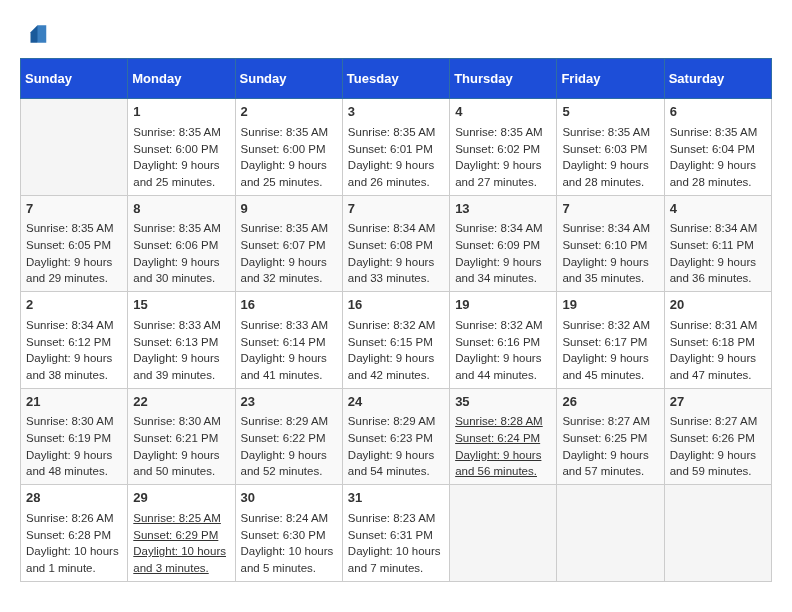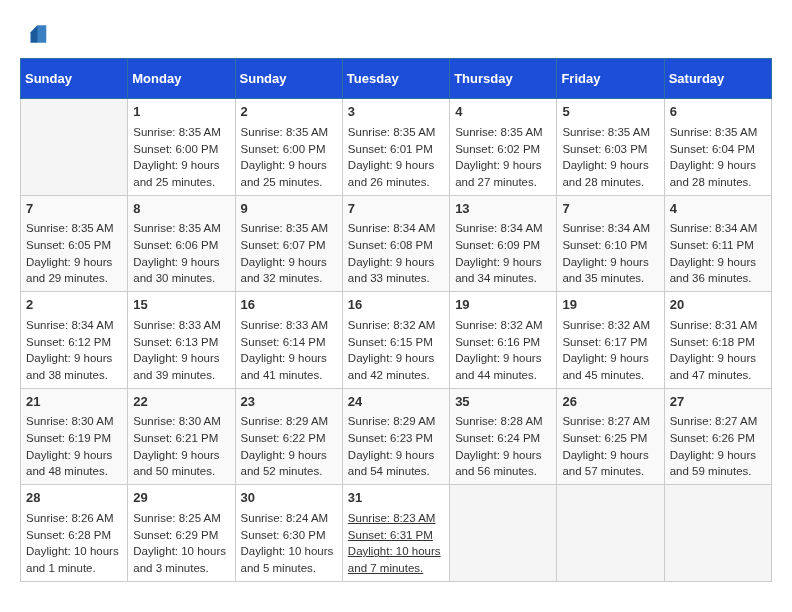--- a/index.html
+++ b/index.html
@@ -217,47 +217,47 @@
 Daylight: 9 hours
 and 50 minutes.</span></td>
         <td><span class="day-num">23</span><span style="white-space: pre-line;">Sunrise: 8:29 AM
 Sunset: 6:22 PM
 Daylight: 9 hours
 and 52 minutes.</span></td>
         <td><span class="day-num">24</span><span style="white-space: pre-line;">Sunrise: 8:29 AM
 Sunset: 6:23 PM
 Daylight: 9 hours
 and 54 minutes.</span></td>
-        <td><span class="day-num">35</span><span style="white-space: pre-line;">Sunrise: 8:28 AM
+        <td><span class="day-num">35</span><span style="white-space: pre-line; text-decoration: underline;">Sunrise: 8:28 AM
 Sunset: 6:24 PM
 Daylight: 9 hours
 and 56 minutes.</span></td>
         <td><span class="day-num">26</span><span style="white-space: pre-line;">Sunrise: 8:27 AM
 Sunset: 6:25 PM
 Daylight: 9 hours
 and 57 minutes.</span></td>
         <td><span class="day-num">27</span><span style="white-space: pre-line;">Sunrise: 8:27 AM
 Sunset: 6:26 PM
 Daylight: 9 hours
 and 59 minutes.</span></td>
       </tr>
       <tr>
         <td><span class="day-num">28</span><span style="white-space: pre-line;">Sunrise: 8:26 AM
 Sunset: 6:28 PM
 Daylight: 10 hours
 and 1 minute.</span></td>
-        <td><span class="day-num">29</span><span style="white-space: pre-line;">Sunrise: 8:25 AM
+        <td><span class="day-num">29</span><span style="white-space: pre-line; text-decoration: underline;">Sunrise: 8:25 AM
 Sunset: 6:29 PM
 Daylight: 10 hours
 and 3 minutes.</span></td>
         <td><span class="day-num">30</span><span style="white-space: pre-line;">Sunrise: 8:24 AM
 Sunset: 6:30 PM
 Daylight: 10 hours
 and 5 minutes.</span></td>
-        <td><span class="day-num">31</span><span style="white-space: pre-line; text-decoration: underline;">Sunrise: 8:23 AM
+        <td><span class="day-num">31</span><span style="white-space: pre-line;">Sunrise: 8:23 AM
 Sunset: 6:31 PM
 Daylight: 10 hours
 and 7 minutes.</span></td>
         <td class="empty-cell"></td>
         <td class="empty-cell"></td>
         <td class="empty-cell"></td>
       </tr>
     </tbody>
 </table>
 

